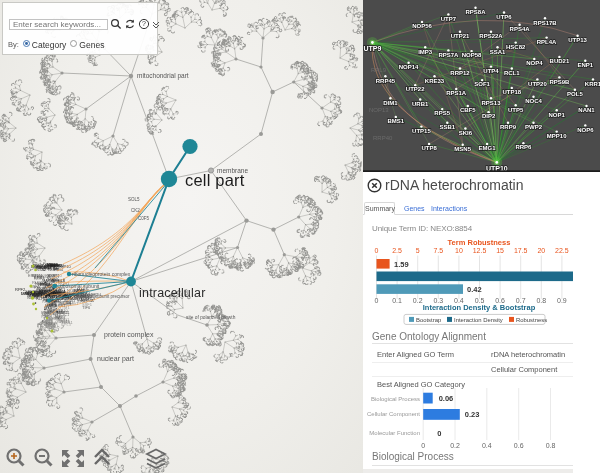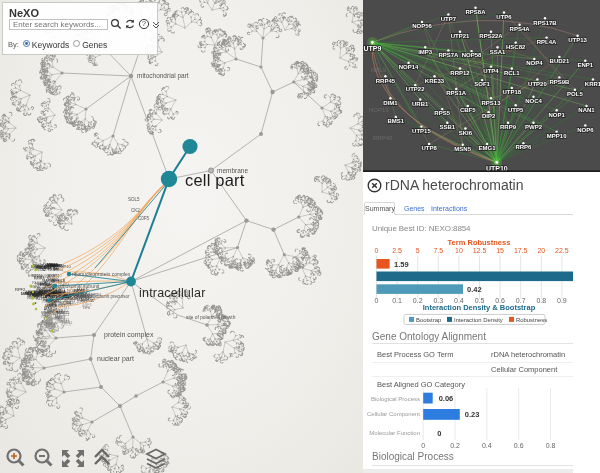--- a/index.html
+++ b/index.html
@@ -558,41 +558,40 @@
       <circle cx="496.8" cy="162.4" r="1.4" fill="#fff"></circle>
       <text x="496.8" y="170.9" font-size="7" fill="#fff" text-anchor="middle" style="paint-order:stroke;stroke:#222;stroke-width:1.6px;font-weight:bold">UTP10</text>
       <text x="371" y="72" font-size="6" fill="#888" opacity="0.5" text-anchor="start">RPL9</text>
       <text x="369" y="112" font-size="6" fill="#888" opacity="0.5" text-anchor="start">NOP13</text>
       <text x="373" y="140" font-size="6" fill="#888" opacity="0.5" text-anchor="start">RRP40</text>
 <rect x="363" y="170.3" width="237" height="1.7" fill="#1c1c1c"></rect>
 </svg>
  <div class="biglabel" style="left:185px;top:171px">cell part</div>
  <div class="biglabel" style="left:139px;top:286px;font-size:12.5px;color:#2b2b2b">intracellular</div>
  <div id="searchpanel">
-   <div class="title">NeXO</div>
    <input value="" placeholder="Enter search keywords..." style="">
    <div class="spicons">
      <svg width="12" height="12" viewBox="0 0 12 12">
           <circle cx="5" cy="5" r="3.4" fill="none" stroke="#333" stroke-width="1.2"></circle>
           <line x1="7.6" y1="7.6" x2="10.6" y2="10.6" stroke="#333" stroke-width="1.4"></line>
         </svg>
      <svg width="12" height="12" viewBox="0 0 12 12">
           <path d="M9.5 4.3A4 4 0 0 0 2.5 4.5M2.5 7.7a4 4 0 0 0 7-0.2" fill="none" stroke="#333" stroke-width="1.2"></path>
           <path d="M9.8 1.5v3h-3z" fill="#333"></path>
           <path d="M2.2 10.5v-3h3z" fill="#333"></path>
         </svg>
      <svg width="12" height="12" viewBox="0 0 12 12">
           <circle cx="6" cy="6" r="4.6" fill="none" stroke="#333" stroke-width="1"></circle>
           <text x="6" y="8.4" font-size="7" text-anchor="middle" fill="#333" font-family="Liberation Sans">?</text>
         </svg>
      <svg width="8" height="9" viewBox="0 0 8 9">
           <path d="M1 2l3 3 3-3M1 5l3 3 3-3" fill="none" stroke="#555" stroke-width="1"></path>
         </svg>
    </div>
-   <div class="byrow">By:<span class="radio sel"></span><span class="klabel">Keywords</span><span class="radio"></span><span class="klabel">Genes</span></div>
+   <div class="byrow">By:<span class="radio sel"></span><span class="klabel">Category</span><span class="radio"></span><span class="klabel">Genes</span></div>
  </div>
  <div id="toolbar">
   <svg width="170" height="26" viewBox="0 0 170 26">
    <g stroke="#707070" fill="none" stroke-width="2.2">
     <circle cx="9" cy="10" r="6.5"></circle>
           <line x1="13.8" y1="14.8" x2="18.5" y2="19.5" stroke-width="3"></line>
     <circle cx="37" cy="10" r="6.5"></circle>
           <line x1="41.8" y1="14.8" x2="46.5" y2="19.5" stroke-width="3"></line>
    </g>
    <path d="M6 10h6M9 7v6" stroke="#b5651d" stroke-width="1.6"></path>
@@ -619,21 +618,21 @@
           <circle cx="7.5" cy="7.5" r="6.3" fill="none" stroke="#333" stroke-width="1.4"></circle>
           <path d="M5.2 5.2l4.6 4.6M9.8 5.2l-4.6 4.6" stroke="#333" stroke-width="1.5"></path>
         </svg>
      <span class="t">rDNA heterochromatin</span>
    </div>
    <div class="tabs">
      <div class="tab active">Summary</div>
      <div class="tab b1">Genes</div>
      <div class="tab b2">Interactions</div>
    </div>
-   <div class="uterm">Unique Best ID: NEXO:8854</div>
+   <div class="uterm">Unique Term ID: NEXO:8854</div>
    <svg width="237" height="301" viewBox="0 0 237 301" style="position:absolute;left:0;top:0;pointer-events:none">
         <text x="116" y="72.5" font-size="7.5" fill="#e8551e" text-anchor="middle" font-weight="bold">Term Robustness</text>
         <text x="13.5" y="81" font-size="7" fill="#e8551e" text-anchor="middle">0</text>
         <line x1="13.5" y1="83.5" x2="13.5" y2="127" stroke="#ddd" stroke-width="0.8"></line>
         <text x="34.1" y="81" font-size="7" fill="#e8551e" text-anchor="middle">2.5</text>
         <line x1="34.1" y1="83.5" x2="34.1" y2="127" stroke="#ddd" stroke-width="0.8"></line>
         <text x="54.7" y="81" font-size="7" fill="#e8551e" text-anchor="middle">5</text>
         <line x1="54.7" y1="83.5" x2="54.7" y2="127" stroke="#ddd" stroke-width="0.8"></line>
         <text x="75.3" y="81" font-size="7" fill="#e8551e" text-anchor="middle">7.5</text>
         <line x1="75.3" y1="83.5" x2="75.3" y2="127" stroke="#ddd" stroke-width="0.8"></line>
@@ -691,21 +690,21 @@
         <text x="57" y="244" font-size="6" fill="#999" text-anchor="end">Cellular Component</text>
         <text x="57" y="263" font-size="6" fill="#999" text-anchor="end">Molecular Function</text>
         <rect x="60.2" y="220.7" width="9.5" height="10.8" fill="#2d7ce0"></rect>
         <text x="75.7" y="229" font-size="7.5" fill="#333" font-weight="bold">0.06</text>
         <rect x="60.2" y="237" width="36.6" height="10.8" fill="#2d7ce0"></rect>
         <text x="101.8" y="244.5" font-size="7.5" fill="#333" font-weight="bold">0.23</text>
         <text x="74.2" y="263.5" font-size="7.5" fill="#333" font-weight="bold">0</text>
       </svg>
    <div class="sechdr" style="left:9px;top:158.5px">Gene Ontology Alignment</div>
    <div class="secline" style="top:170.5px"></div>
-   <div class="trow" style="left:14px;top:178px">Best Process GO Term</div>
+   <div class="trow" style="left:14px;top:178px">Enter Aligned GO Term</div>
    <div class="trow" style="left:128px;top:178px">rDNA heterochromatin</div>
    <div class="secline" style="top:189.7px;background:#eee"></div>
    <div class="trow" style="left:14px;top:208px">Best Aligned GO Category</div>
    <div class="trow" style="left:128px;top:192.5px">Cellular Component</div>
    <div class="secline" style="top:203.6px;background:#eee"></div>
    <div class="sechdr" style="left:9px;top:279px">Biological Process</div>
    <div class="secline" style="top:293.3px"></div>
    <div style="position:absolute;left:0;top:296.5px;width:237px;height:5px;background:#edecea"></div>
  </div>
 </div>

